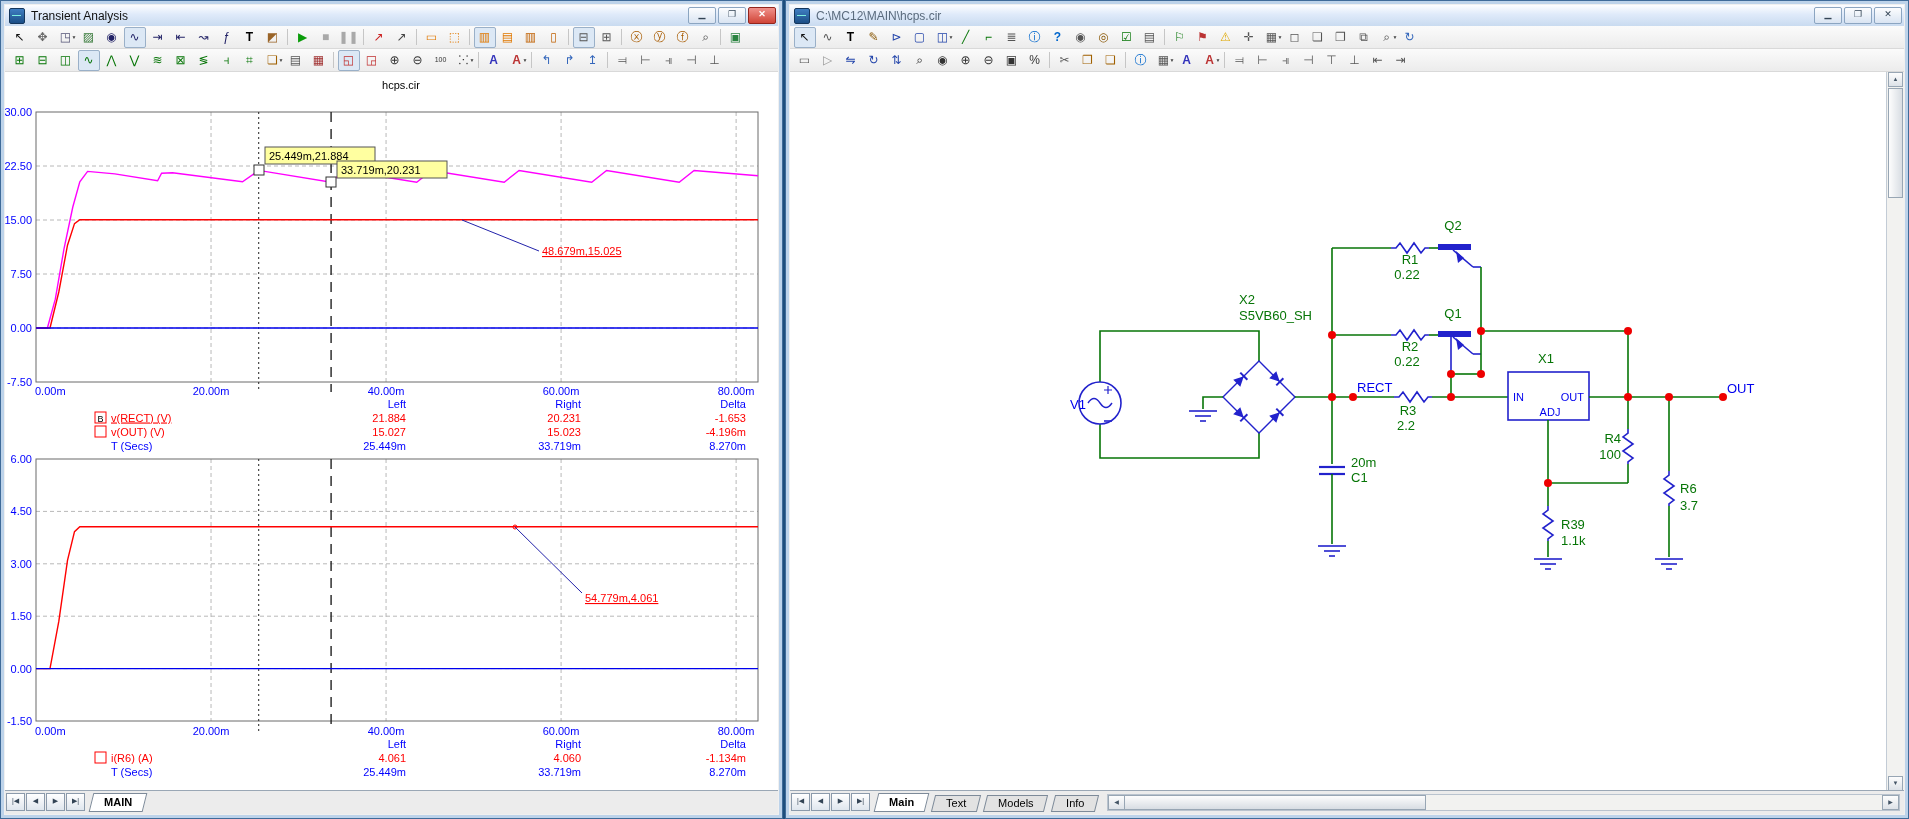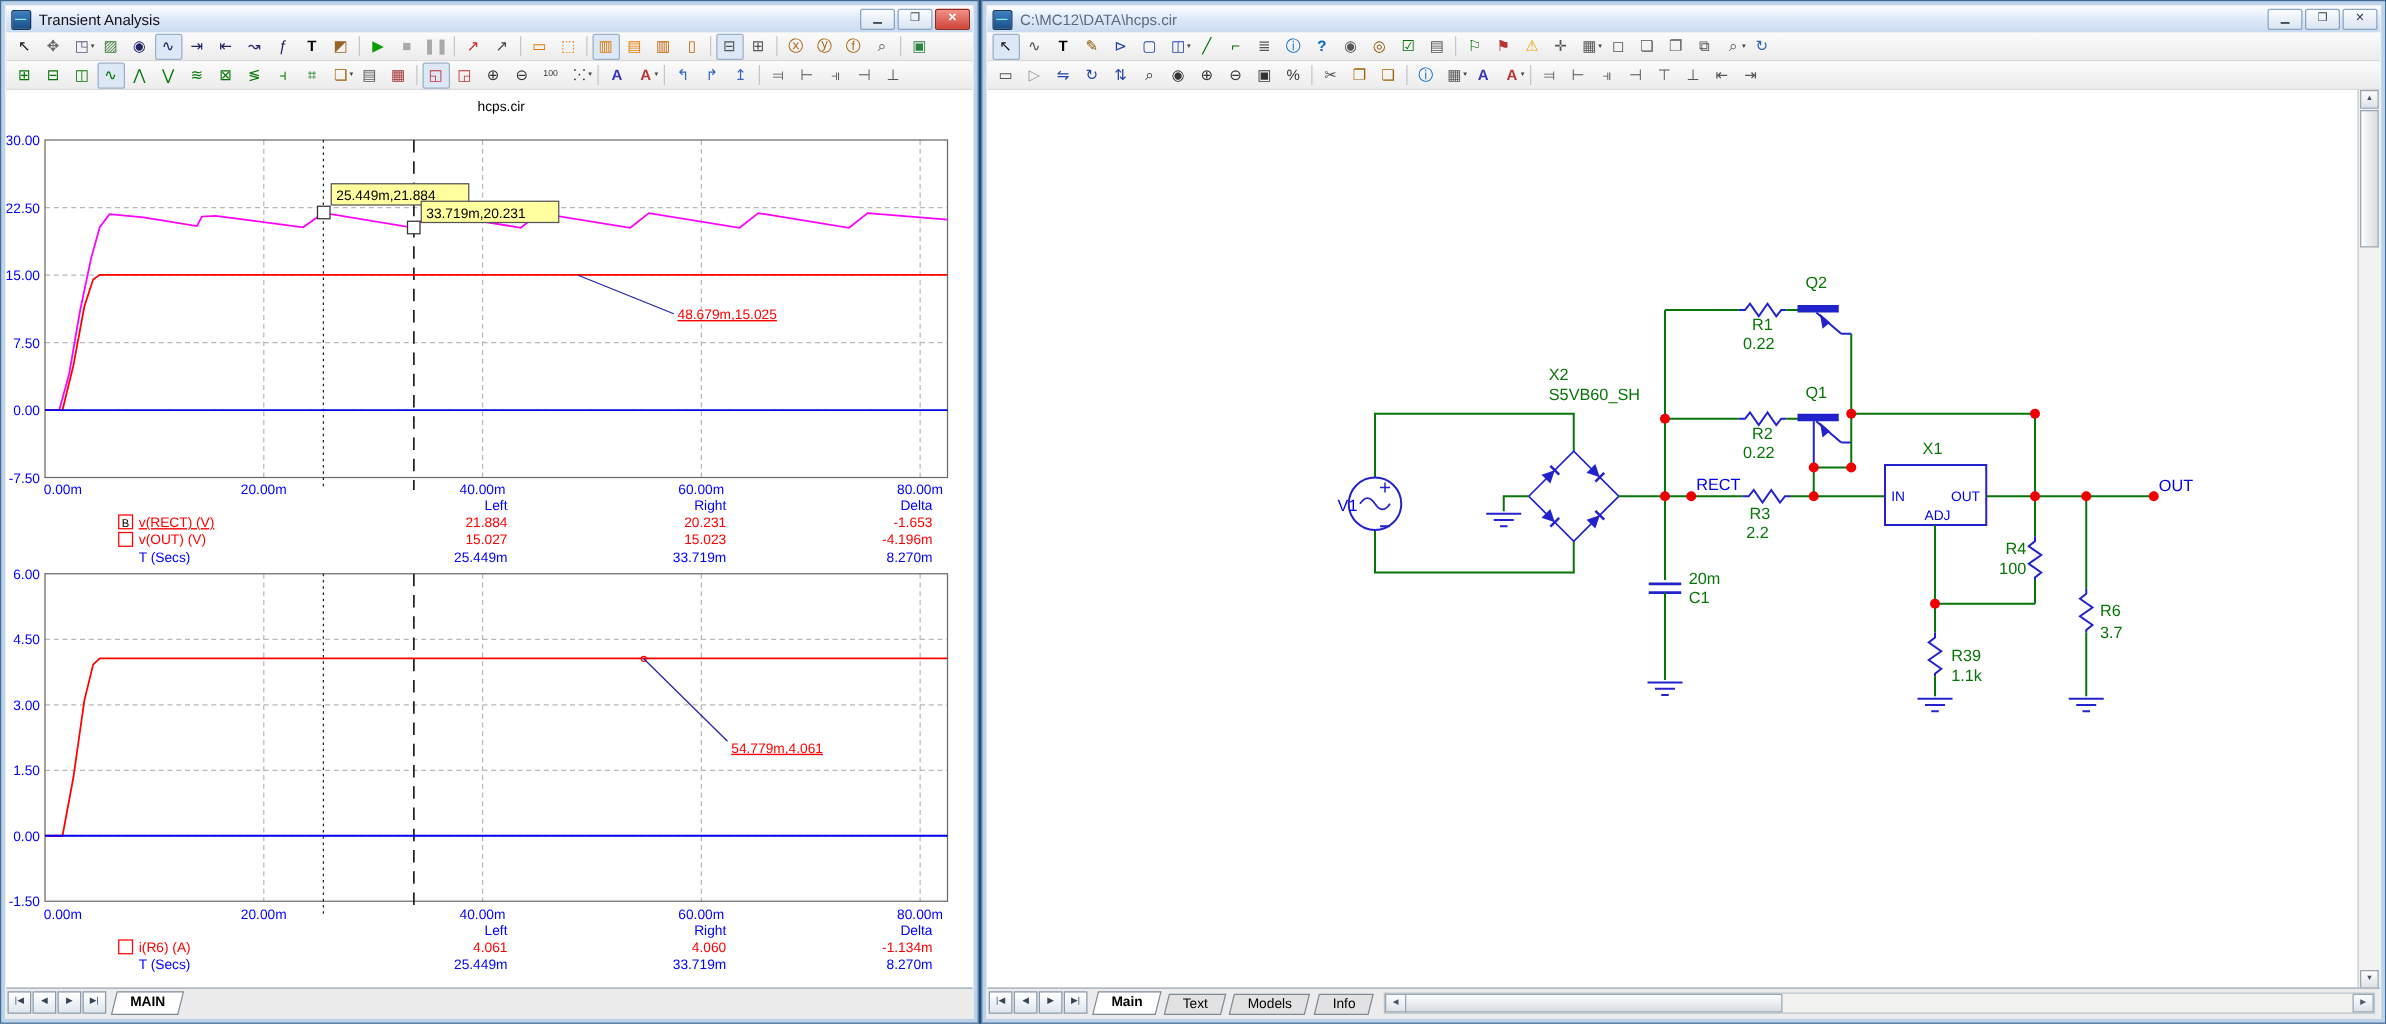--- a/index.html
+++ b/index.html
@@ -262,21 +262,21 @@
     <div class="navbtn">◀</div>
     <div class="navbtn">▶</div>
     <div class="navbtn">▶|</div>
     <div class="tab active"><span>MAIN</span></div>
   </div>
 </div>
 
 <div class="window" id="win-right">
   <div class="titlebar">
     <div class="appicon"></div>
-    <span style="color:#5a6b7d">C:\MC12\DATA\hcps.cir</span>
+    <span style="color:#5a6b7d">C:\MC12\MAIN\hcps.cir</span>
     <div class="winbtns">
       <div class="wbtn">▁</div>
       <div class="wbtn">❐</div>
       <div class="wbtn">✕</div>
     </div>
   </div>
   <div class="toolbar tb1" id="rtb1">
       <div class="tool pressed" style="color: rgb(17, 17, 17);">↖</div>
       <div class="tool" style="color: rgb(85, 85, 85);">∿</div>
       <div class="tool" style="color: rgb(0, 0, 0); font-weight: bold;">T</div>

